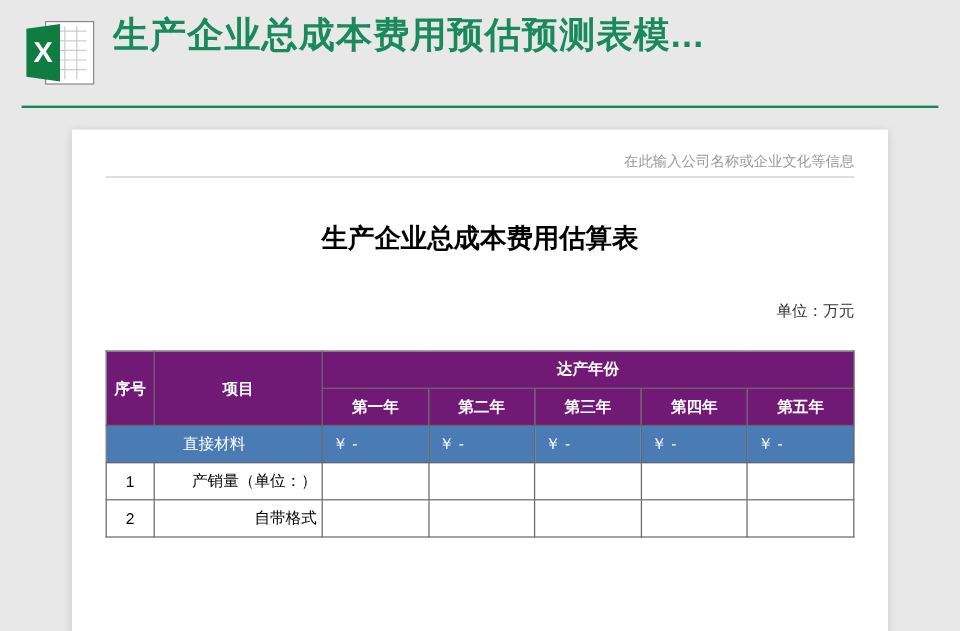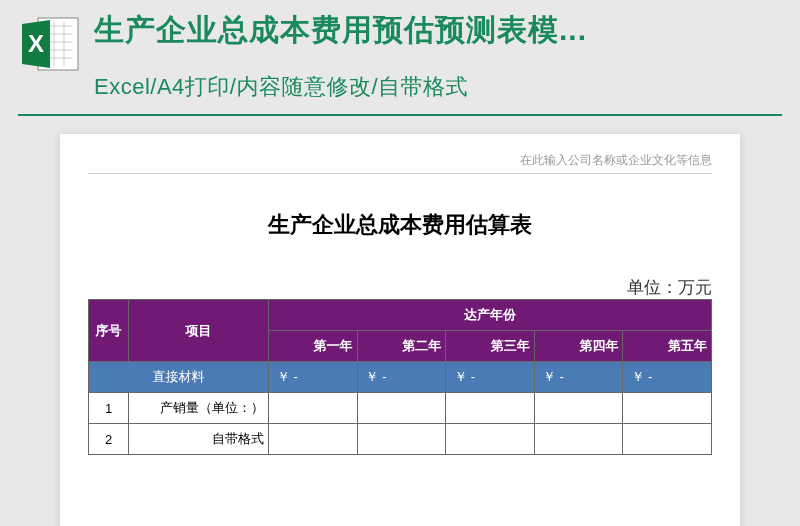--- a/index.html
+++ b/index.html
@@ -66,23 +66,23 @@
     }
     .doc-title {
       text-align: center;
       font-size: 22px;
       font-weight: bold;
       color: #000;
       margin-bottom: 36px;
     }
     .unit-label {
       text-align: right;
-      font-size: 17px;
+      font-size: 13px;
       color: #333;
-      margin-bottom: 0;
+      margin-bottom: 24px;
     }
     table {
       width: 100%;
       border-collapse: collapse;
     }
     th, td {
       border: 1px solid #666;
       font-size: 13px;
       text-align: center;
       padding: 6px 4px;
@@ -91,21 +91,21 @@
       background: #701a75;
       color: white;
       font-weight: bold;
     }
     .row-cost-header td {
       background: #4a7bb5;
       color: white;
     }
     .col-seq { width: 40px; }
     .col-proj { width: 140px; }
-    .col-year { width: auto; text-align: right; }
+    .col-year { width: auto; }
     .currency-cell {
       text-align: left;
       padding-left: 8px;
     }
     .proj-cell {
       text-align: right;
       padding-left: 8px;
     }
   </style>
 </head>
@@ -121,21 +121,20 @@
       <line x1="28" y1="38" x2="54" y2="38" stroke="#ccc" stroke-width="1"></line>
       <line x1="28" y1="46" x2="54" y2="46" stroke="#ccc" stroke-width="1"></line>
       <line x1="36" y1="10" x2="36" y2="54" stroke="#ccc" stroke-width="1"></line>
       <line x1="46" y1="10" x2="46" y2="54" stroke="#ccc" stroke-width="1"></line>
       <path d="M 4 12 L 32 8 L 32 56 L 4 52 Z" fill="#107c41"></path>
       <text x="18" y="40" fill="white" font-size="24" font-weight="bold" text-anchor="middle" font-family="Arial">X</text>
     </svg>
   </div>
   <div class="header-text">
     <div class="title-main">生产企业总成本费用预估预测表模...</div>
-    <div class="subtitle">Excel/A4打印/内容随意修改/自带格式</div>
   </div>
 </div>
 
 <div class="divider"></div>
 
 <div class="doc-container">
   <div class="company-hint">在此输入公司名称或企业文化等信息</div>
   <div class="doc-title">生产企业总成本费用估算表</div>
   <div class="unit-label">单位：万元</div>
 

